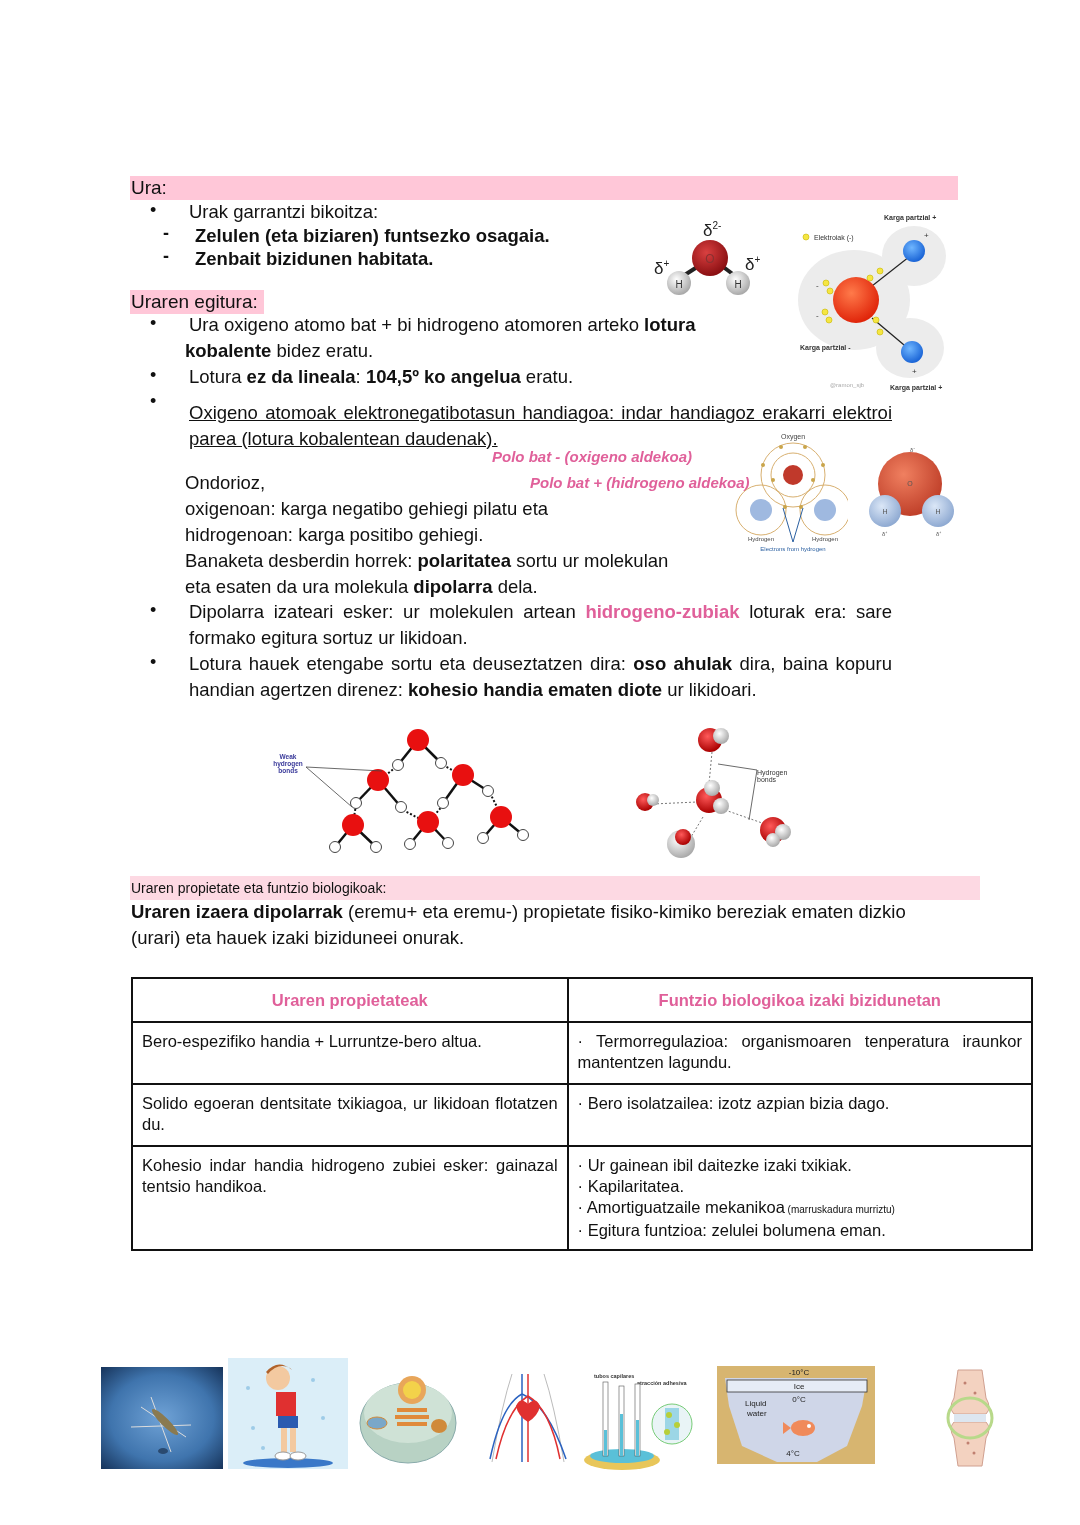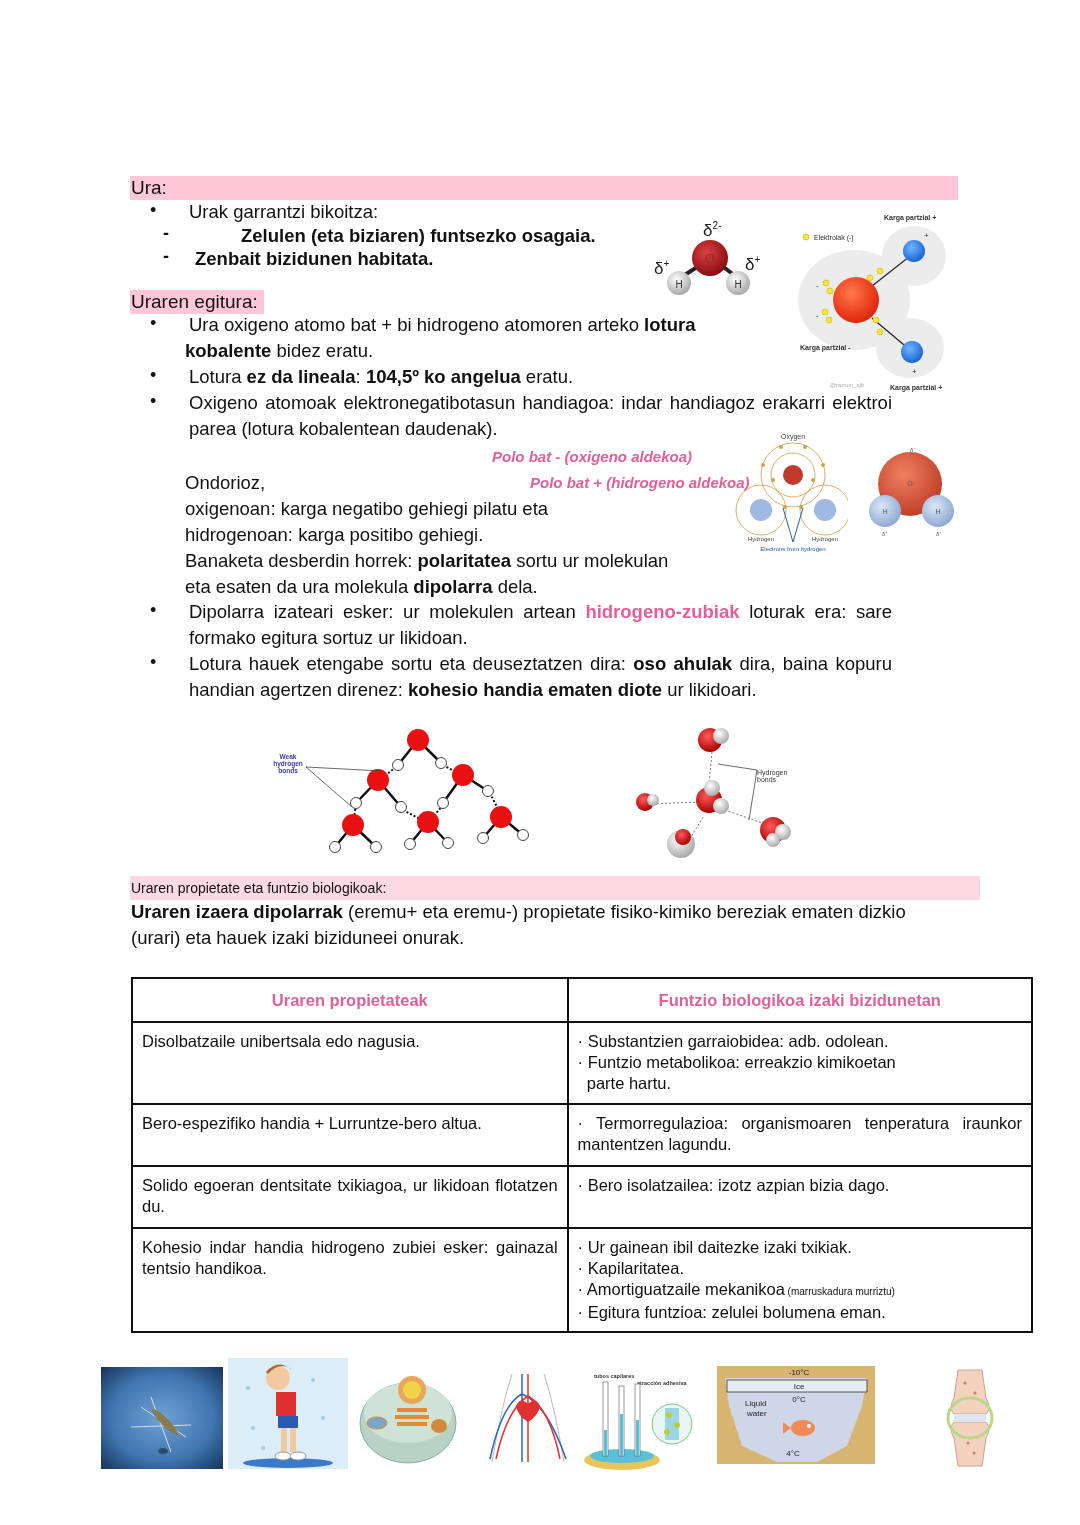--- a/index.html
+++ b/index.html
@@ -27,21 +27,21 @@
 </style>
 </head>
 <body>
 
 <div class="pinkbar" style="left:130px; top:176px; width:828px;"></div>
 <div class="abs hdr" style="left:131px; top:176px;">Ura:</div>
 
 <div class="bullet" style="left:150px; top:200px;">•</div>
 <div class="abs txt" style="left:189px; top:199px;">Urak garrantzi bikoitza:</div>
 <div class="dash" style="left:163px; top:223px;">-</div>
-<div class="abs txt" style="left:195px; top:223px; font-weight:bold;margin-left:46px;">Zelulen (eta biziaren) funtsezko osagaia.</div>
+<div class="abs txt" style="left:195px; top:223px; font-weight:bold;">Zelulen (eta biziaren) funtsezko osagaia.</div>
 <div class="dash" style="left:163px; top:246px;">-</div>
 <div class="abs txt" style="left:195px; top:246px; font-weight:bold;">Zenbait bizidunen habitata.</div>
 
 <div class="imgbox" style="left:650px; top:218px; width:125px; height:80px;">
   <svg width="125" height="80" viewBox="0 0 125 80">
     <defs>
       <radialGradient id="gO" cx="40%" cy="35%" r="65%">
           <stop offset="0%" stop-color="#d94040"></stop>
           <stop offset="100%" stop-color="#8a0f12"></stop>
         </radialGradient>
@@ -117,21 +117,21 @@
 <div class="abs txt" style="left:185px; top:338px;">
   <b>kobalente</b><span> bidez eratu.</span>
 </div>
 
 <div class="bullet" style="left:150px; top:365px;">•</div>
 <div class="abs txt" style="left:189px; top:364px;">
   <span>Lotura </span><b>ez da lineala</b><span>: </span><b>104,5º ko angelua</b><span> eratu.</span>
 </div>
 
 <div class="bullet" style="left:150px; top:391px;">•</div>
-<div class="abs txt just" style="left:189px; top:390px; width:703px;">Oxigeno atomoak elektronegatibotasun handiagoa: indar handiagoz erakarri elektroi parea (lotura kobalentean daudenak).</div>
+<div class="abs txt just" style="left:189px; top:400px; width:703px;text-decoration:underline;">Oxigeno atomoak elektronegatibotasun handiagoa: indar handiagoz erakarri elektroi parea (lotura kobalentean daudenak).</div>
 
 <div class="abs pinklabel" style="left:492px; top:448px;">Polo bat - (oxigeno aldekoa)</div>
 <div class="abs pinklabel" style="left:493px; top:474px;margin-left:37px;">Polo bat + (hidrogeno aldekoa)</div>
 
 <div class="abs txt" style="left:185px; top:470px;">Ondorioz,</div>
 <div class="abs txt" style="left:185px; top:496px;">oxigenoan: karga negatibo gehiegi pilatu eta</div>
 <div class="abs txt" style="left:185px; top:522px;">hidrogenoan: karga positibo gehiegi.</div>
 <div class="abs txt" style="left:185px; top:548px;">
   <span>Banaketa desberdin horrek: </span><b>polaritatea</b><span> sortu ur molekulan</span>
 </div>
@@ -298,28 +298,20 @@
 <table class="props">
   <colgroup>
       <col style="width:408px">
       <col style="width:435px">
     </colgroup>
   <tbody>
       <tr>
     <th>Uraren propietateak</th>
     <th>Funtzio biologikoa izaki bizidunetan</th>
   </tr>
-  <tr style="height:82px;">
-    <td>Disolbatzaile unibertsala edo nagusia.</td>
-    <td>
-      <div>· Substantzien garraiobidea: adb. odolean.</div>
-      <div>· Funtzio metabolikoa: erreakzio kimikoetan</div>
-      <div style="white-space:pre;">  parte hartu.</div>
-    </td>
-  </tr>
   <tr style="height:62px;">
     <td>Bero-espezifiko handia + Lurruntze-bero altua.</td>
     <td class="cellj">
       <div style="text-align:justify;">· Termorregulazioa: organismoaren tenperatura iraunkor mantentzen lagundu.</div>
     </td>
   </tr>
   <tr style="height:62px;">
     <td class="cellj">Solido egoeran dentsitate txikiagoa, ur likidoan flotatzen du.</td>
     <td>
       <div>· Bero isolatzailea: izotz azpian bizia dago.</div>

